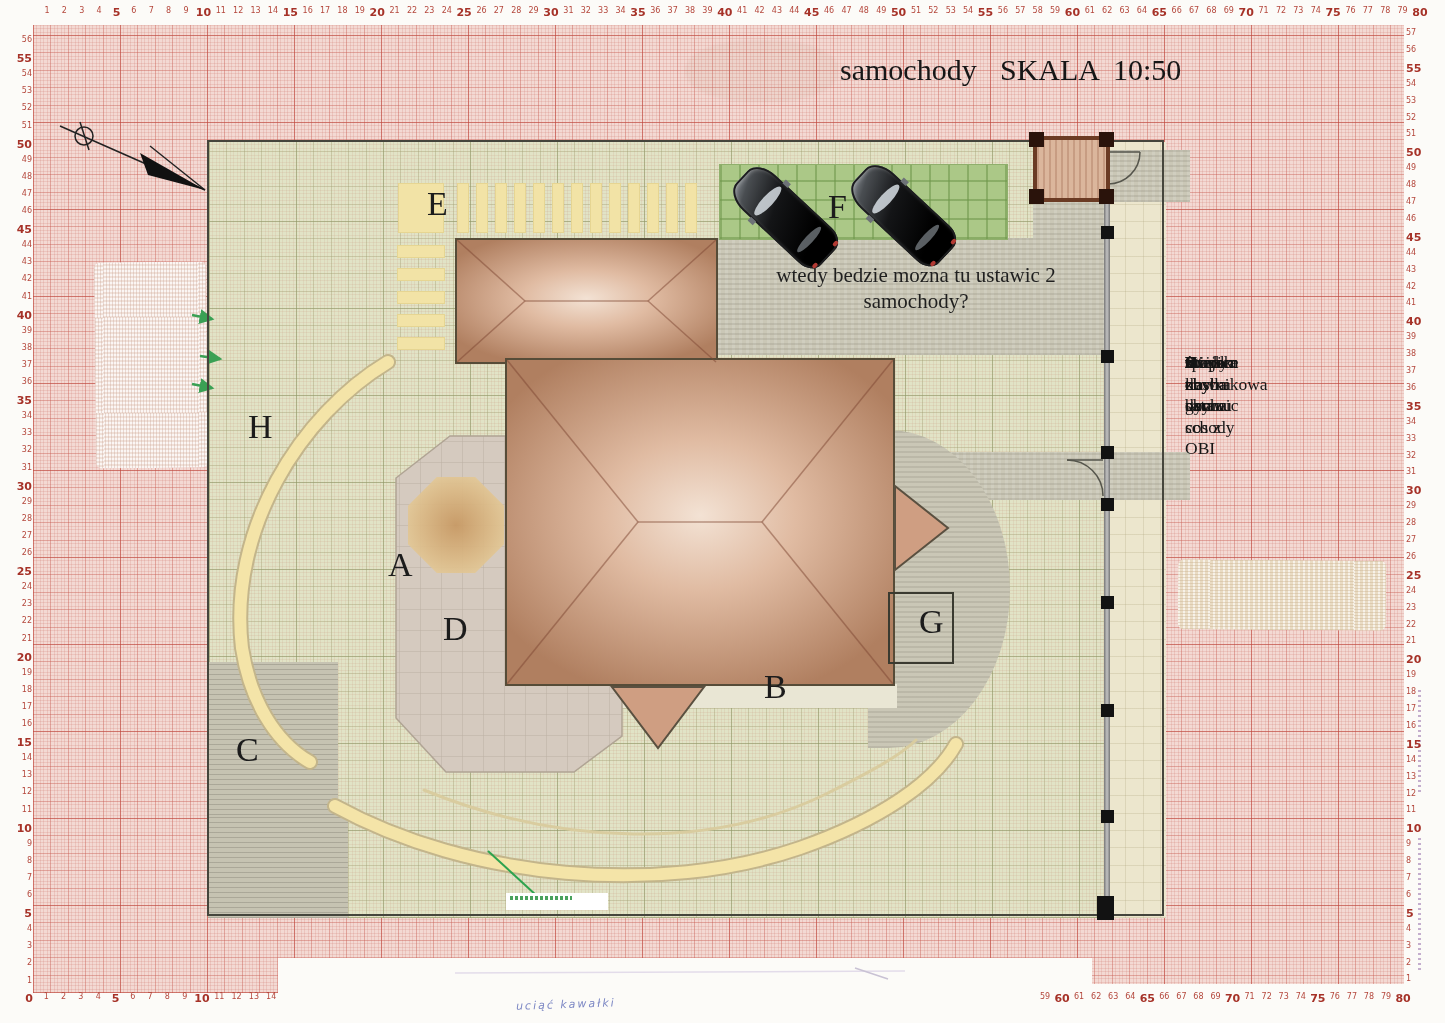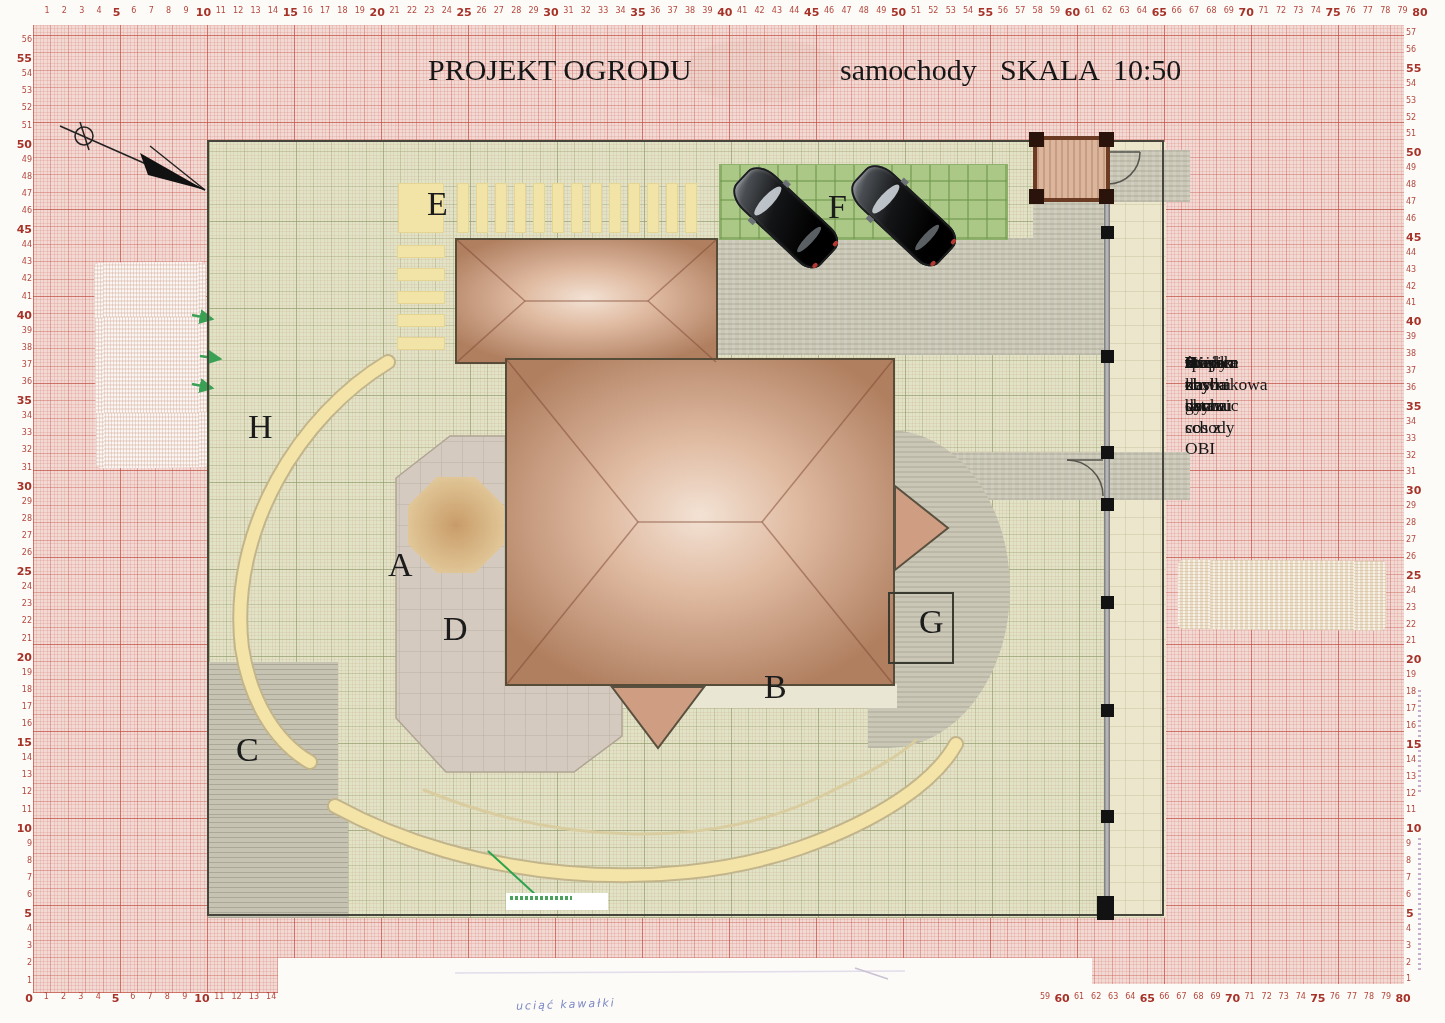--- a/index.html
+++ b/index.html
@@ -118,21 +118,20 @@
 </style>
 </head>
 <body>
 
 <div id="canvas">
 
   <div class="paper"></div>
   <div class="notch" style="left:278px;top:958px;width:814px;height:40px;"></div>
   <div class="notch" style="left:1092px;top:984px;width:312px;height:12px;"></div>
 
-  <div class="titletext" style="left:428px;top:53px;">PROJEKT OGRODU</div>
   <div class="smudge"></div>
   <div class="titletext" style="left:840px;top:53px;">samochody</div>
   <div class="titletext" style="left:1000px;top:53px;">SKALA</div>
   <div class="titletext" style="left:1113px;top:53px;">10:50</div>
 
   <div class="garden"></div>
   <div class="creamstrip"></div>
 
   <div class="gray" style="left:718px;top:238px;width:390px;height:117px;z-index:3;"></div>
   <div class="gray" style="left:1033px;top:200px;width:75px;height:40px;z-index:3;"></div>
@@ -257,20 +256,21 @@
   <div class="planletter" style="left:427px;top:185px;">E</div>
   <div class="planletter" style="left:828px;top:188px;">F</div>
   <div class="planletter" style="left:248px;top:408px;">H</div>
   <div class="planletter" style="left:388px;top:546px;">A</div>
   <div class="planletter" style="left:443px;top:610px;">D</div>
   <div class="planletter" style="left:919px;top:603px;">G</div>
   <div class="planletter" style="left:764px;top:668px;">B</div>
   <div class="planletter" style="left:236px;top:731px;">C</div>
 
   <div class="annot">
+    <span style="position:relative;display:block;">wtedy bedzie mozna tu ustawic 2 samochody?</span>
   </div>
 
   <div class="legend">
     <span class="row">
         <span class="k">A</span> 
         <span class="l">Stopien z ustawic</span>
       </span>
     <span class="row">
         <span class="k">B</span> 
         <span class="l">żwirek chyba domu</span>

